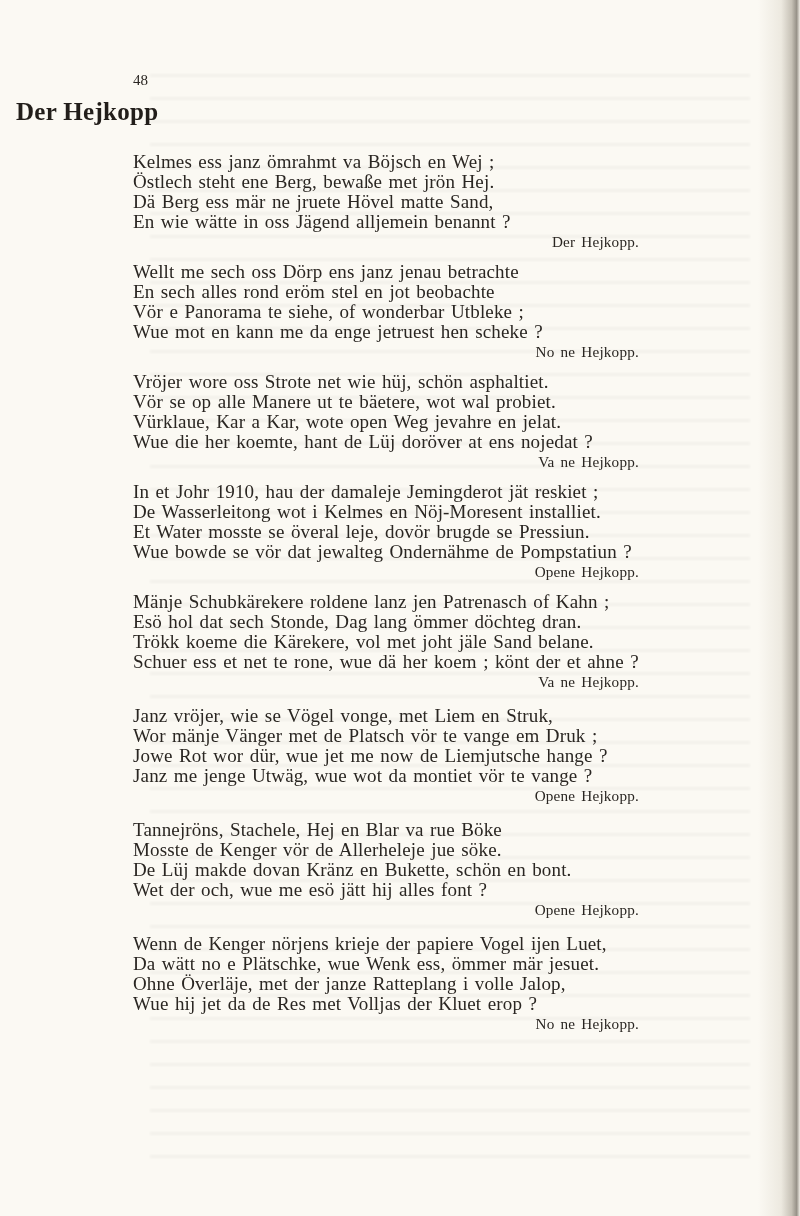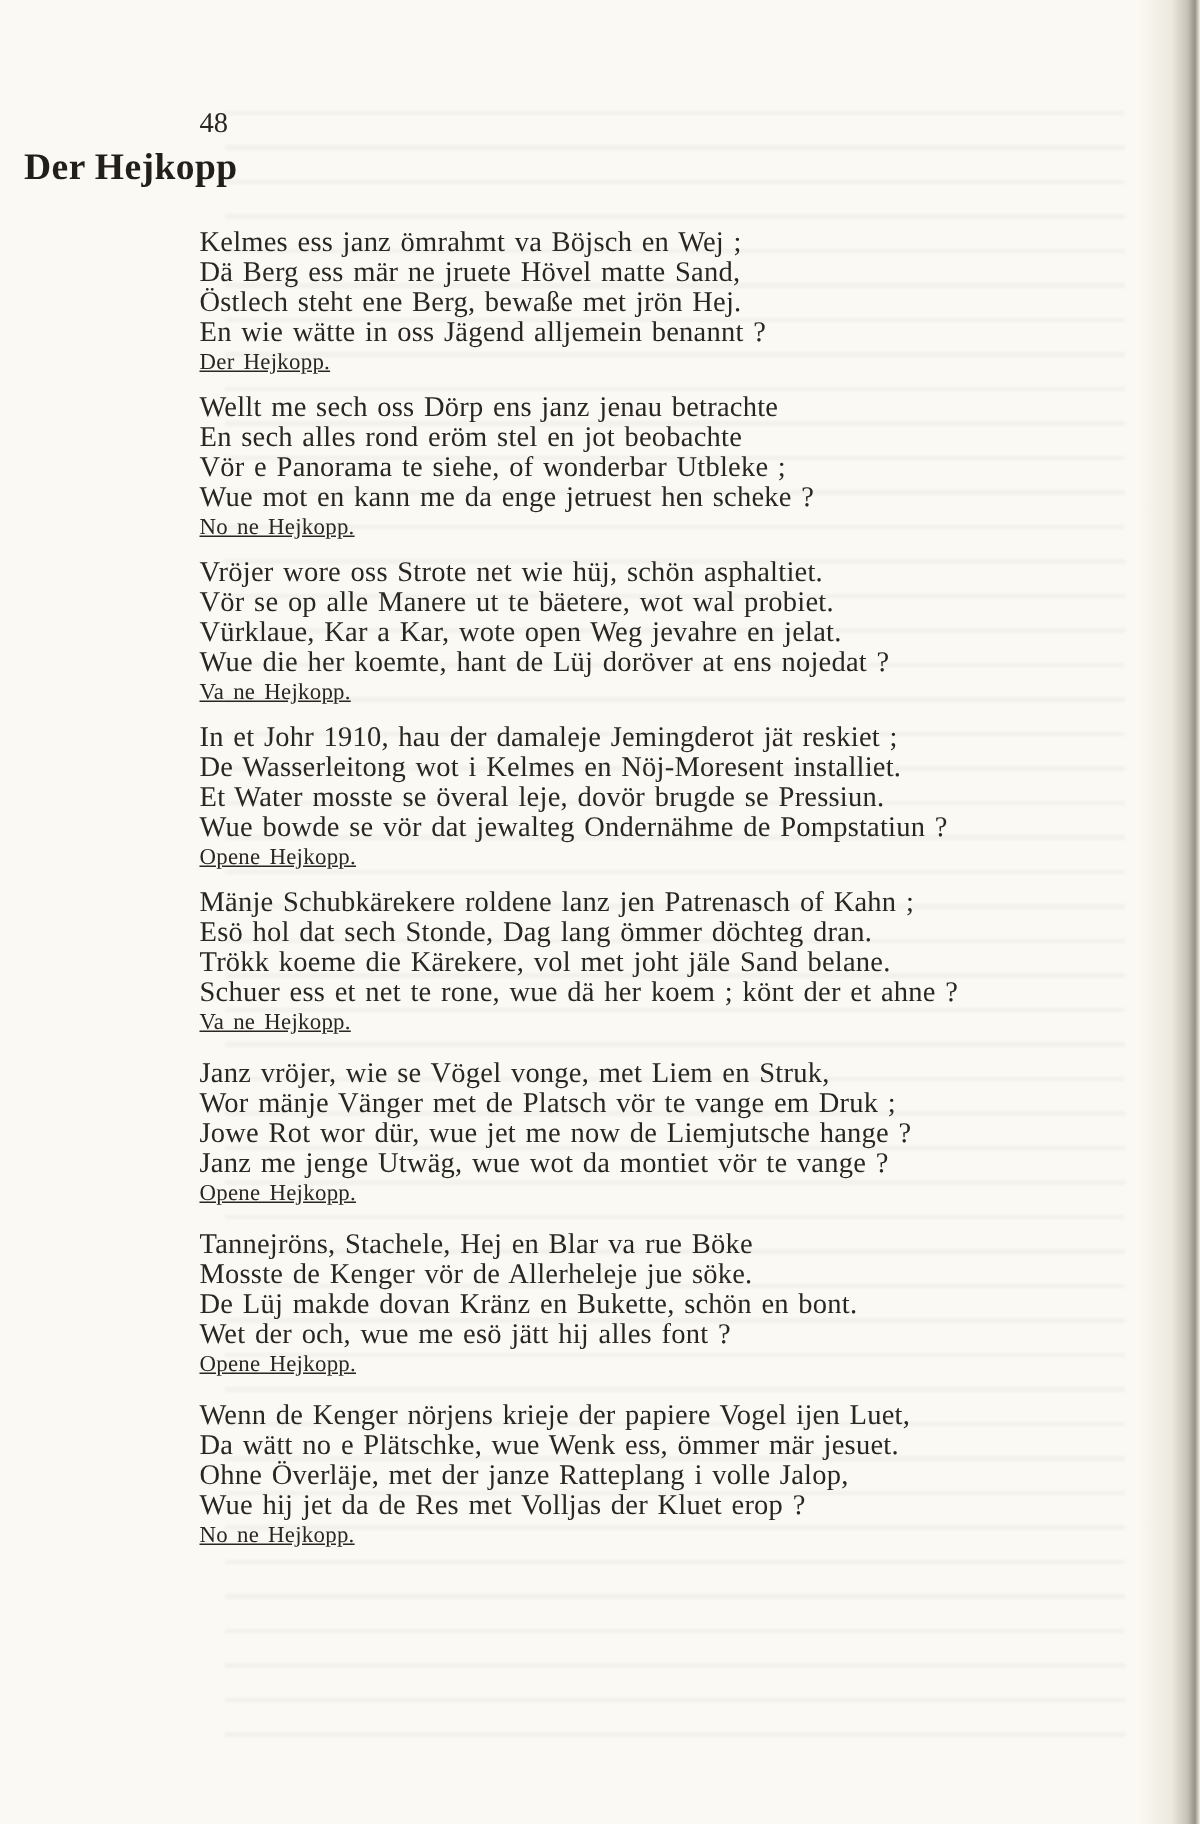--- a/index.html
+++ b/index.html
@@ -49,21 +49,21 @@
           rgba(60,55,50,0.6) 14px,
           rgba(60,55,50,0.6) 17px,
           rgba(60,55,50,0.0) 17px,
           rgba(60,55,50,0.0) 23px);
       filter: blur(1.2px);
     }
     .page-number {
       position: absolute;
       left: 133px;
       top: 72px;
-      font-size: 19px;
+      font-size: 15px;
       color: #2a2622;
     }
     .title {
       position: absolute;
       left: 0;
       width: 800px;
       top: 98px;
       text-align: left;
       font-size: 25px;
       font-weight: bold;
@@ -86,43 +86,42 @@
       line-height: 20px;
       height: 20px;
       white-space: nowrap;
       letter-spacing: 0.15px;
       word-spacing: 1.5px;
     }
     .refrain {
       font-size: 15.2px;
       line-height: 20px;
       height: 20px;
-      text-align: left;
+      text-align: right;
       white-space: nowrap;
       letter-spacing: 0.2px;
       word-spacing: 2px;
-      text-decoration: underline;
     }
   </style>
 </head>
 <body>
 
 <div class="page">
   <div class="showthrough"></div>
   <div class="edge-shadow"></div>
 
   <div class="page-number">48</div>
   <div class="title">Der Hejkopp</div>
 
   <div class="poem">
 
     <div class="stanza">
       <div class="line">Kelmes ess janz ömrahmt va Böjsch en Wej ;</div>
+      <div class="line">Östlech steht ene Berg, bewaße met jrön Hej.</div>
       <div class="line">Dä Berg ess mär ne jruete Hövel matte Sand,</div>
-      <div class="line">Östlech steht ene Berg, bewaße met jrön Hej.</div>
       <div class="line">En wie wätte in oss Jägend alljemein benannt ?</div>
       <div class="refrain">Der Hejkopp.</div>
     </div>
 
     <div class="stanza">
       <div class="line">Wellt me sech oss Dörp ens janz jenau betrachte</div>
       <div class="line">En sech alles rond eröm stel en jot beobachte</div>
       <div class="line">Vör e Panorama te siehe, of wonderbar Utbleke ;</div>
       <div class="line">Wue mot en kann me da enge jetruest hen scheke ?</div>
       <div class="refrain">No ne Hejkopp.</div>

